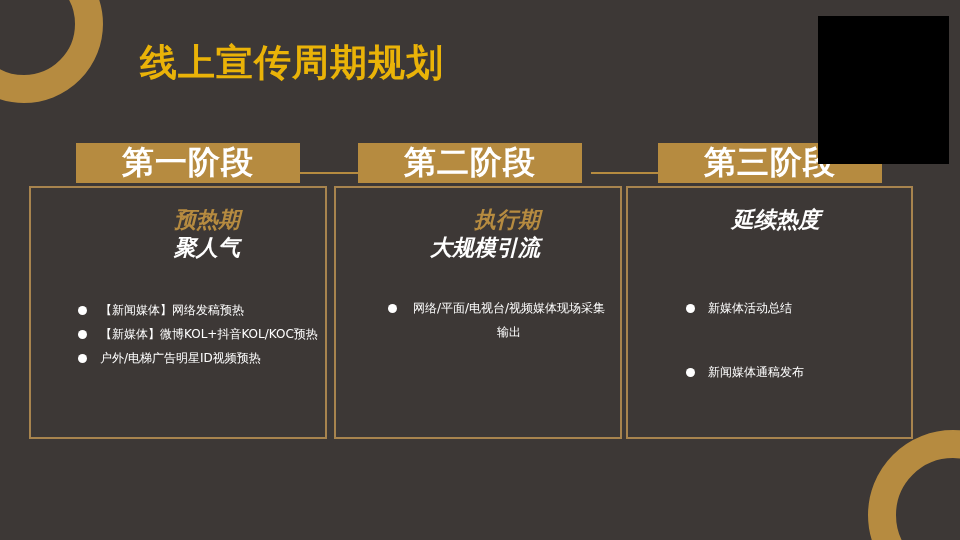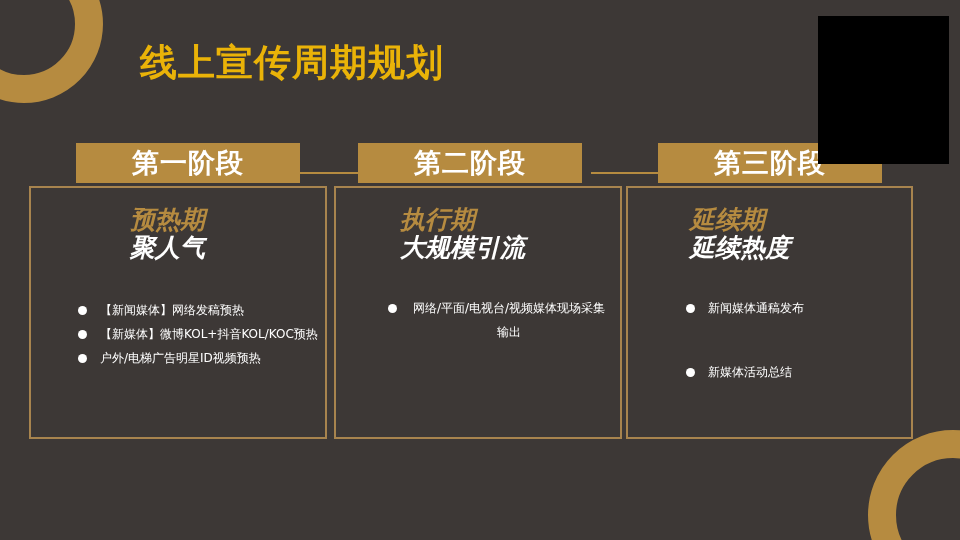--- a/index.html
+++ b/index.html
@@ -25,26 +25,26 @@
     .box {
       position:absolute; top:186px; height:253px; box-sizing:border-box;
       border:2px solid #a8844e;
     }
     .box1 { left:29px; width:298px; }
     .box2 { left:334px; width:288px; }
     .box3 { left:626px; width:287px; }
     .stage-bar {
       position:absolute; top:143px; width:224px; height:40px; background:#b68b40;
       display:flex; align-items:center; justify-content:center;
-      font-size:27px; font-weight:bold; color:#ffffff; letter-spacing:1px;
+      font-size:32px; font-weight:bold; color:#ffffff; letter-spacing:1px;
     }
     .bar1 { left:76px; } .bar2 { left:358px; } .bar3 { left:658px; }
     .phase {
       position:absolute; top:206px; font-style:italic; font-weight:bold;
-      font-size:25px; line-height:28px; text-align:left;
+      font-size:22px; line-height:28px; text-align:right;
     }
     .phase .sub { color:#b68b40; display:block; }
     .phase .main { color:#ffffff; display:block; }
     .phase1 { left:130px; width:110px; }
     .phase2 { left:400px; width:140px; }
     .phase3 { left:690px; width:130px; }
     .list { position:absolute; margin:12px; padding:0; list-style:none; font-size:12px; line-height:24px; }
     .list li { position:relative; padding-left:22px; }
     .list li::before {
       content:""; position:absolute; left:0; top:8px; width:9px; height:9px; border-radius:50%; background:#fff;
@@ -77,30 +77,29 @@
 
 <div class="phase phase1">
   <span class="sub">预热期</span>
   <span class="main">聚人气</span>
 </div>
 <div class="phase phase2">
   <span class="sub">执行期</span>
   <span class="main">大规模引流</span>
 </div>
 <div class="phase phase3">
-  <span class="sub">延续期</span>
   <span class="main">延续热度</span>
 </div>
 
 <ul class="list list1">
   <li>【新闻媒体】网络发稿预热</li>
   <li>【新媒体】微博KOL+抖音KOL/KOC预热</li>
   <li>户外/电梯广告明星ID视频预热</li>
 </ul>
 <ul class="list list2">
   <li>网络/平面/电视台/视频媒体现场采集输出</li>
 </ul>
 <ul class="list list3">
+  <li>新媒体活动总结</li>
   <li>新闻媒体通稿发布</li>
-  <li>新媒体活动总结</li>
 </ul>
 
 <div class="black-rect"></div>
 
 </body></html>

